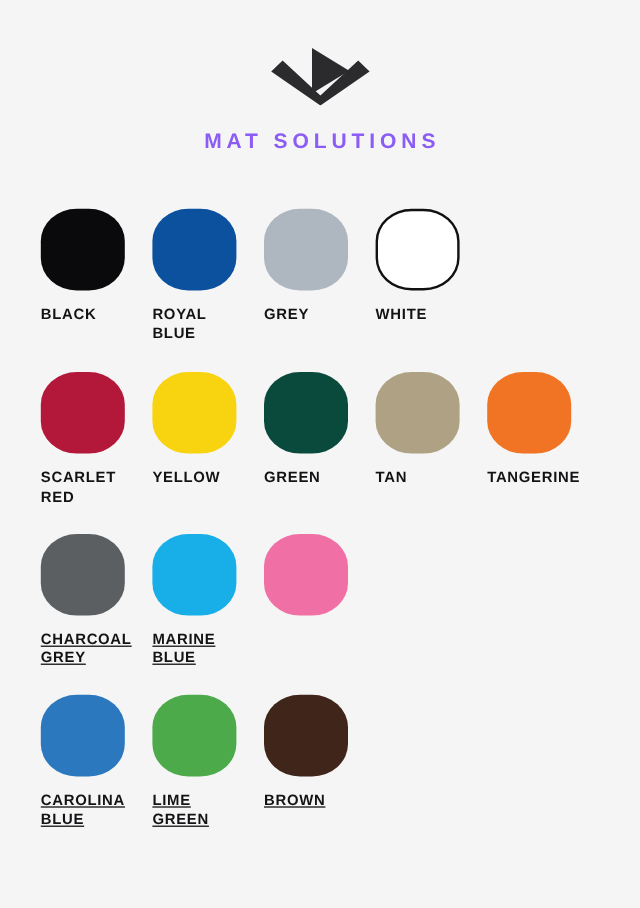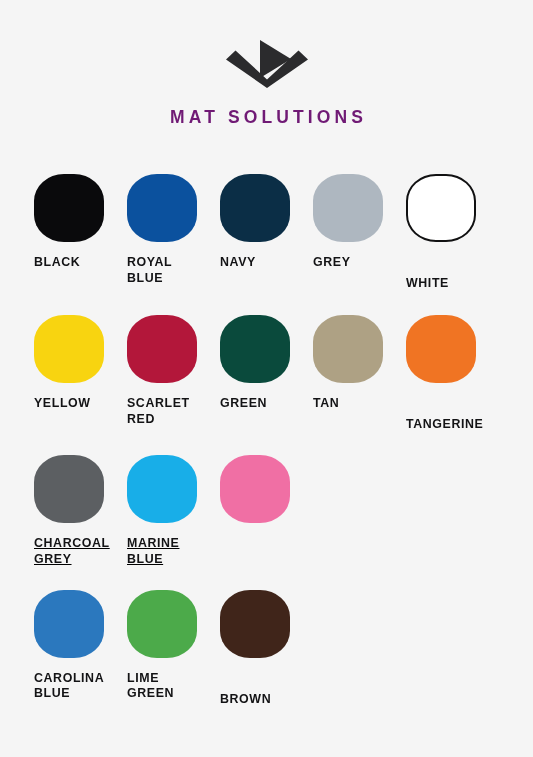--- a/index.html
+++ b/index.html
@@ -32,48 +32,48 @@
     width: 86px;
     height: 50px;
     display: block;
   }
   .brand-name {
     margin-top: 19px;
     font-family: "Liberation Sans", sans-serif;
     font-size: 17.5px;
     font-weight: 700;
     letter-spacing: 4.1px;
-    color: #701a75;
+    color: #8b5cf6;
     text-transform: uppercase;
     text-indent: 4.1px;
   }
 
   
   .grid {
     margin: 0;
     padding: 0 34px;
     box-sizing: border-box;
   }
   .swatch-row {
     display: flex;
     align-items: flex-start;
   }
   .row-1 { margin-top: 46px; }
   .row-2 { margin-top: 23px; }
   .row-3 { margin-top: 22px; text-decoration: underline; }
-  .row-4 { margin-top: 22px; }
+  .row-4 { margin-top: 22px; text-decoration: underline; }
 
   .swatch-cell {
     width: 88px;
     margin-right: 5px;
     display: flex;
     flex-direction: column;
     align-items: flex-start;
   }
-  .swatch-cell:last-child { margin-right: 0; gap: 21px; }
+  .swatch-cell:last-child { margin-right: 0; }
 
   .chip {
     width: 70px;
     height: 68px;
     border-radius: 30px / 27px;
     box-sizing: border-box;
     flex: none;
   }
   .chip.outlined {
     border: 2.2px solid #111112;
@@ -112,42 +112,38 @@
       <div class="swatch-cell">
         <div class="chip" style="background-color: rgb(10, 10, 12);"></div>
         <div class="chip-label">BLACK</div>
       </div>
       <div class="swatch-cell">
         <div class="chip" style="background-color: rgb(11, 81, 158);"></div>
         <div class="chip-label">ROYAL
 BLUE</div>
       </div>
       <div class="swatch-cell">
-        <div class="chip" style="background-color: rgb(11, 46, 70);"></div>
-        <div class="chip-label">NAVY</div>
-      </div>
-      <div class="swatch-cell">
         <div class="chip" style="background-color: rgb(174, 183, 192);"></div>
         <div class="chip-label">GREY</div>
       </div>
       <div class="swatch-cell">
         <div class="chip outlined" style="background-color: rgb(255, 255, 255);"></div>
         <div class="chip-label">WHITE</div>
       </div>
     </div>
 
     <div class="swatch-row row-2">
       <div class="swatch-cell">
-        <div class="chip" style="background-color: rgb(248, 212, 16);"></div>
-        <div class="chip-label">YELLOW</div>
-      </div>
-      <div class="swatch-cell">
         <div class="chip" style="background-color: rgb(179, 23, 58);"></div>
         <div class="chip-label">SCARLET
 RED</div>
+      </div>
+      <div class="swatch-cell">
+        <div class="chip" style="background-color: rgb(248, 212, 16);"></div>
+        <div class="chip-label">YELLOW</div>
       </div>
       <div class="swatch-cell">
         <div class="chip" style="background-color: rgb(10, 74, 60);"></div>
         <div class="chip-label">GREEN</div>
       </div>
       <div class="swatch-cell">
         <div class="chip" style="background-color: rgb(174, 161, 132);"></div>
         <div class="chip-label">TAN</div>
       </div>
       <div class="swatch-cell">

